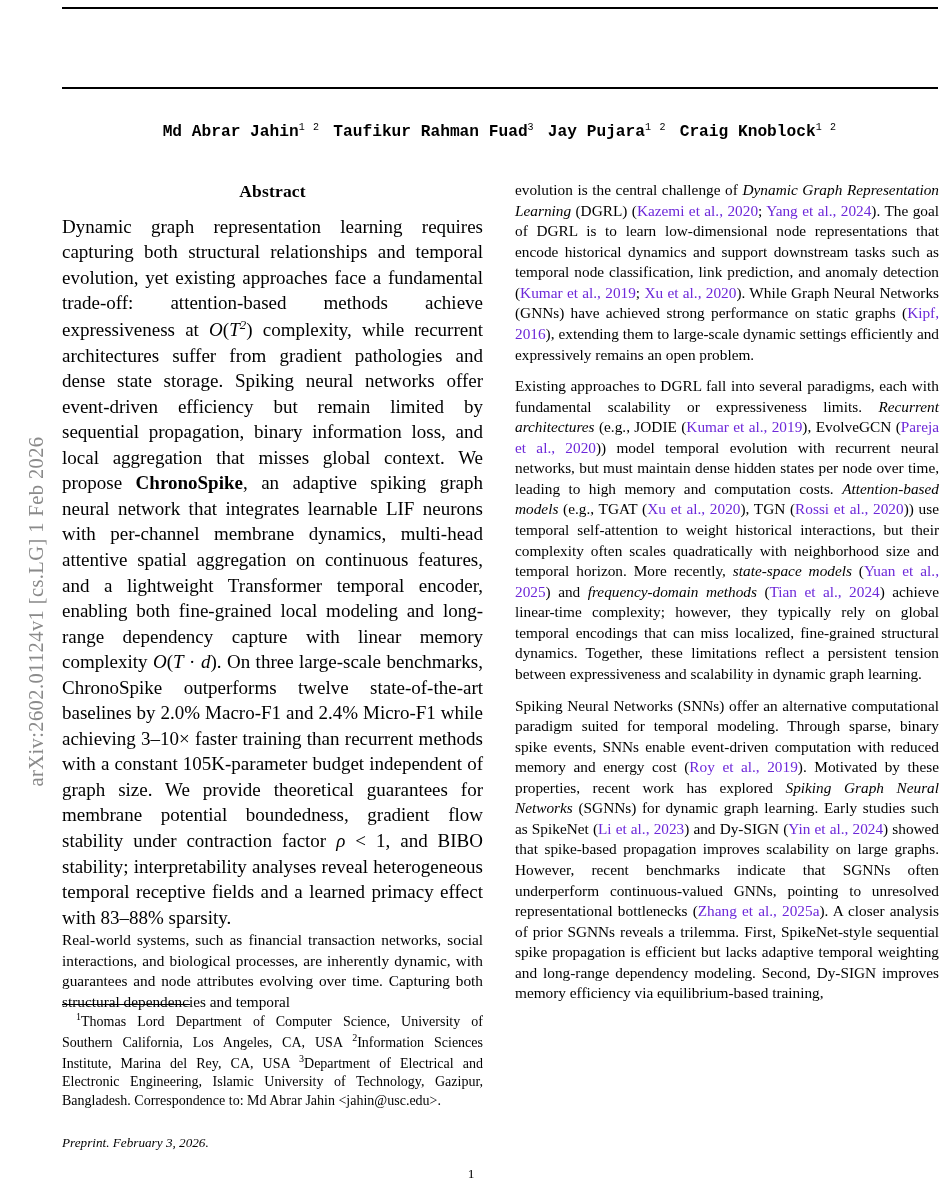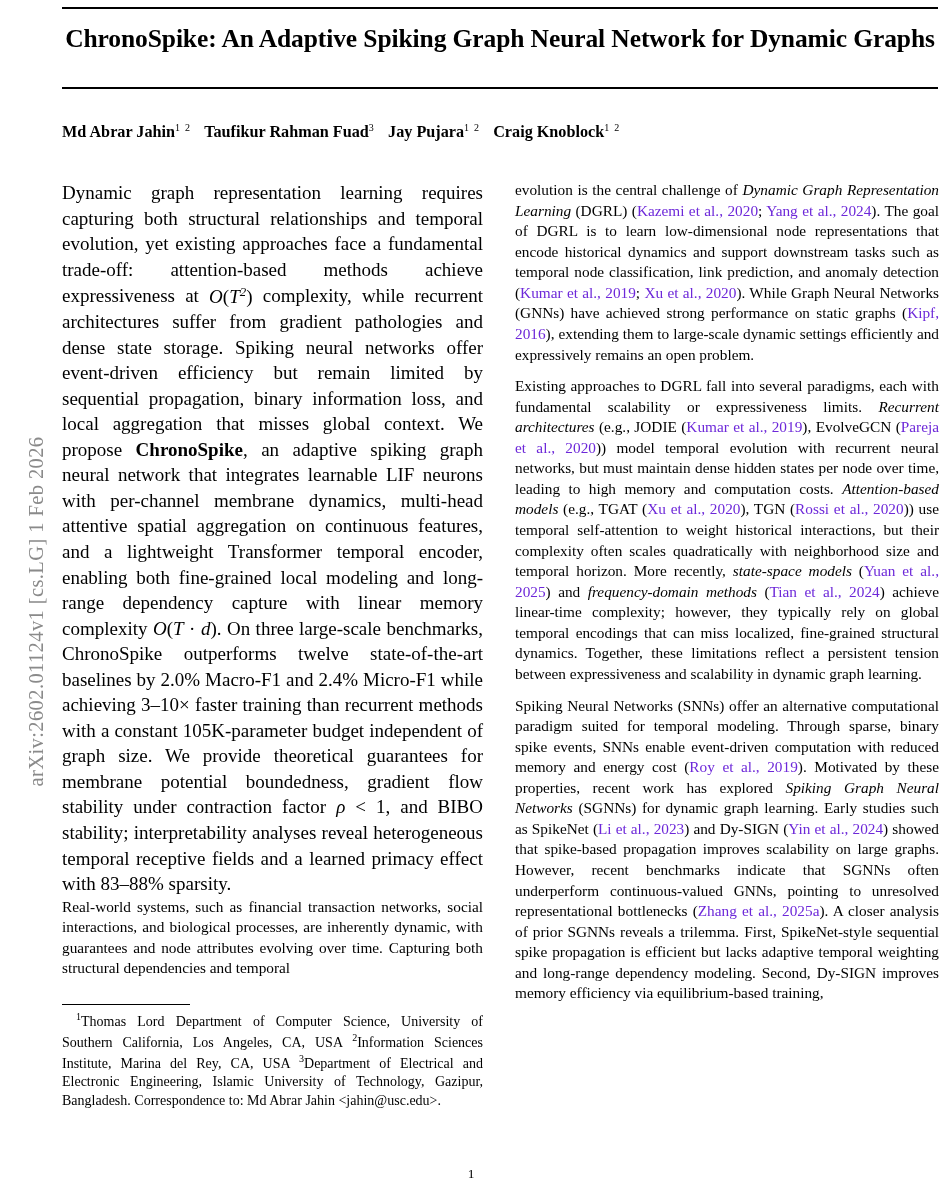--- a/index.html
+++ b/index.html
@@ -63,23 +63,24 @@
     line-height: 1.18;
     letter-spacing: -0.1px;
   }
 
   
   .authors {
     position: absolute;
     left: 62px;
     top: 122px;
     width: 876px;
-    text-align: left;
+    text-align: center;
     font-size: 16.2px;
     font-weight: bold;
+    font-family: Liberation Mono, monospace;
   }
   .authors .sep { display: inline-block; width: 13px; }
   .authors sup {
     font-size: 0.62em;
     font-weight: normal;
     vertical-align: super;
     letter-spacing: 1.2px;
   }
 
   
@@ -174,44 +175,45 @@
 </style>
 </head>
 <body>
 
 <div class="page">
 
   <div class="arxiv-stamp">arXiv:2602.01124v1  [cs.LG]  1 Feb 2026</div>
 
   <div class="rule-top"></div>
 
-  <div class="paper-title">ChronoSpike: An Adaptive Spiking Graph Neural Network for Dynamic Graphs</div>
 
   <div class="rule-under-title"></div>
 
   <div class="authors"><span><span>Md Abrar Jahin</span><sup>1 2</sup></span><span class="sep"></span><span><span>Taufikur Rahman Fuad</span><sup>3</sup></span><span class="sep"></span><span><span>Jay Pujara</span><sup>1 2</sup></span><span class="sep"></span><span><span>Craig Knoblock</span><sup>1 2</sup></span></div>
 
   <div class="col col-left">
 
+    <div class="abstract-head">Abstract</div>
 
     <p class="abstract-body"><span>Dynamic graph representation learning requires capturing both structural relationships and temporal evolution, yet existing approaches face a fundamental trade-off: attention-based methods achieve expressiveness at </span><span class="math"><span>O</span><span class="up">(</span><span>T</span><sup>2</sup><span class="up">)</span></span><span> complexity, while recurrent architectures suffer from gradient pathologies and dense state storage. Spiking neural networks offer event-driven efficiency but remain limited by sequential propagation, binary information loss, and local aggregation that misses global context. We propose </span><span class="bf">ChronoSpike</span><span>, an adaptive spiking graph neural network that integrates learnable LIF neurons with per-channel membrane dynamics, multi-head attentive spatial aggregation on continuous features, and a lightweight Transformer temporal encoder, enabling both fine-grained local modeling and long-range dependency capture with linear memory complexity </span><span class="math"><span>O</span><span class="up">(</span><span>T</span><span class="up"> · </span><span>d</span><span class="up">)</span></span><span>. On three large-scale benchmarks, ChronoSpike outperforms twelve state-of-the-art baselines by 2.0% Macro-F1 and 2.4% Micro-F1 while achieving 3–10× faster training than recurrent methods with a constant 105K-parameter budget independent of graph size. We provide theoretical guarantees for membrane potential boundedness, gradient flow stability under contraction factor </span><span class="math">ρ</span><span> &lt; 1</span><span>, and BIBO stability; interpretability analyses reveal heterogeneous temporal receptive fields and a learned primacy effect with 83–88% sparsity.</span></p>
 
 
     <p class="para">Real-world systems, such as financial transaction networks, social interactions, and biological processes, are inherently dynamic, with guarantees and node attributes evolving over time. Capturing both structural dependencies and temporal</p>
   </div>
 
   <div class="col col-right">
 
     <p class="para"><span>evolution is the central challenge of </span><span class="it">Dynamic Graph Representation Learning</span><span> (DGRL) (</span><span class="cite">Kazemi et al., 2020</span><span>; </span><span class="cite">Yang et al., 2024</span><span>). The goal of DGRL is to learn low-dimensional node representations that encode historical dynamics and support downstream tasks such as temporal node classification, link prediction, and anomaly detection (</span><span class="cite">Kumar et al., 2019</span><span>; </span><span class="cite">Xu et al., 2020</span><span>). While Graph Neural Networks (GNNs) have achieved strong performance on static graphs (</span><span class="cite">Kipf, 2016</span><span>), extending them to large-scale dynamic settings efficiently and expressively remains an open problem.</span></p>
 
     <p class="para"><span>Existing approaches to DGRL fall into several paradigms, each with fundamental scalability or expressiveness limits. </span><span class="it">Recurrent architectures</span><span> (e.g., JODIE (</span><span class="cite">Kumar et al., 2019</span><span>), EvolveGCN (</span><span class="cite">Pareja et al., 2020</span><span>)) model temporal evolution with recurrent neural networks, but must maintain dense hidden states per node over time, leading to high memory and computation costs. </span><span class="it">Attention-based models</span><span> (e.g., TGAT (</span><span class="cite">Xu et al., 2020</span><span>), TGN (</span><span class="cite">Rossi et al., 2020</span><span>)) use temporal self-attention to weight historical interactions, but their complexity often scales quadratically with neighborhood size and temporal horizon. More recently, </span><span class="it">state-space models</span><span> (</span><span class="cite">Yuan et al., 2025</span><span>) and </span><span class="it">frequency-domain methods</span><span> (</span><span class="cite">Tian et al., 2024</span><span>) achieve linear-time complexity; however, they typically rely on global temporal encodings that can miss localized, fine-grained structural dynamics. Together, these limitations reflect a persistent tension between expressiveness and scalability in dynamic graph learning.</span></p>
 
     <p class="para"><span>Spiking Neural Networks (SNNs) offer an alternative computational paradigm suited for temporal modeling. Through sparse, binary spike events, SNNs enable event-driven computation with reduced memory and energy cost (</span><span class="cite">Roy et al., 2019</span><span>). Motivated by these properties, recent work has explored </span><span class="it">Spiking Graph Neural Networks</span><span> (SGNNs) for dynamic graph learning. Early studies such as SpikeNet (</span><span class="cite">Li et al., 2023</span><span>) and Dy-SIGN (</span><span class="cite">Yin et al., 2024</span><span>) showed that spike-based propagation improves scalability on large graphs. However, recent benchmarks indicate that SGNNs often underperform continuous-valued GNNs, pointing to unresolved representational bottlenecks (</span><span class="cite">Zhang et al., 2025a</span><span>). A closer analysis of prior SGNNs reveals a trilemma. First, SpikeNet-style sequential spike propagation is efficient but lacks adaptive temporal weighting and long-range dependency modeling. Second, Dy-SIGN improves memory efficiency via equilibrium-based training,</span></p>
   </div>
 
   <div class="footnote-rule"></div>
 
   <div class="footnote"><span class="indent"></span><sup>1</sup><span>Thomas Lord Department of Computer Science, University of Southern California, Los Angeles, CA, USA </span><sup>2</sup><span>Information Sciences Institute, Marina del Rey, CA, USA </span><sup>3</sup><span>Department of Electrical and Electronic Engineering, Islamic University of Technology, Gazipur, Bangladesh. Correspondence to: Md Abrar Jahin &lt;jahin@usc.edu&gt;.</span></div>
 
+  <div class="preprint">Preprint. February 3, 2026.</div>
 
   <div class="page-number">1</div>
 
 </div>
 
 </body></html>

